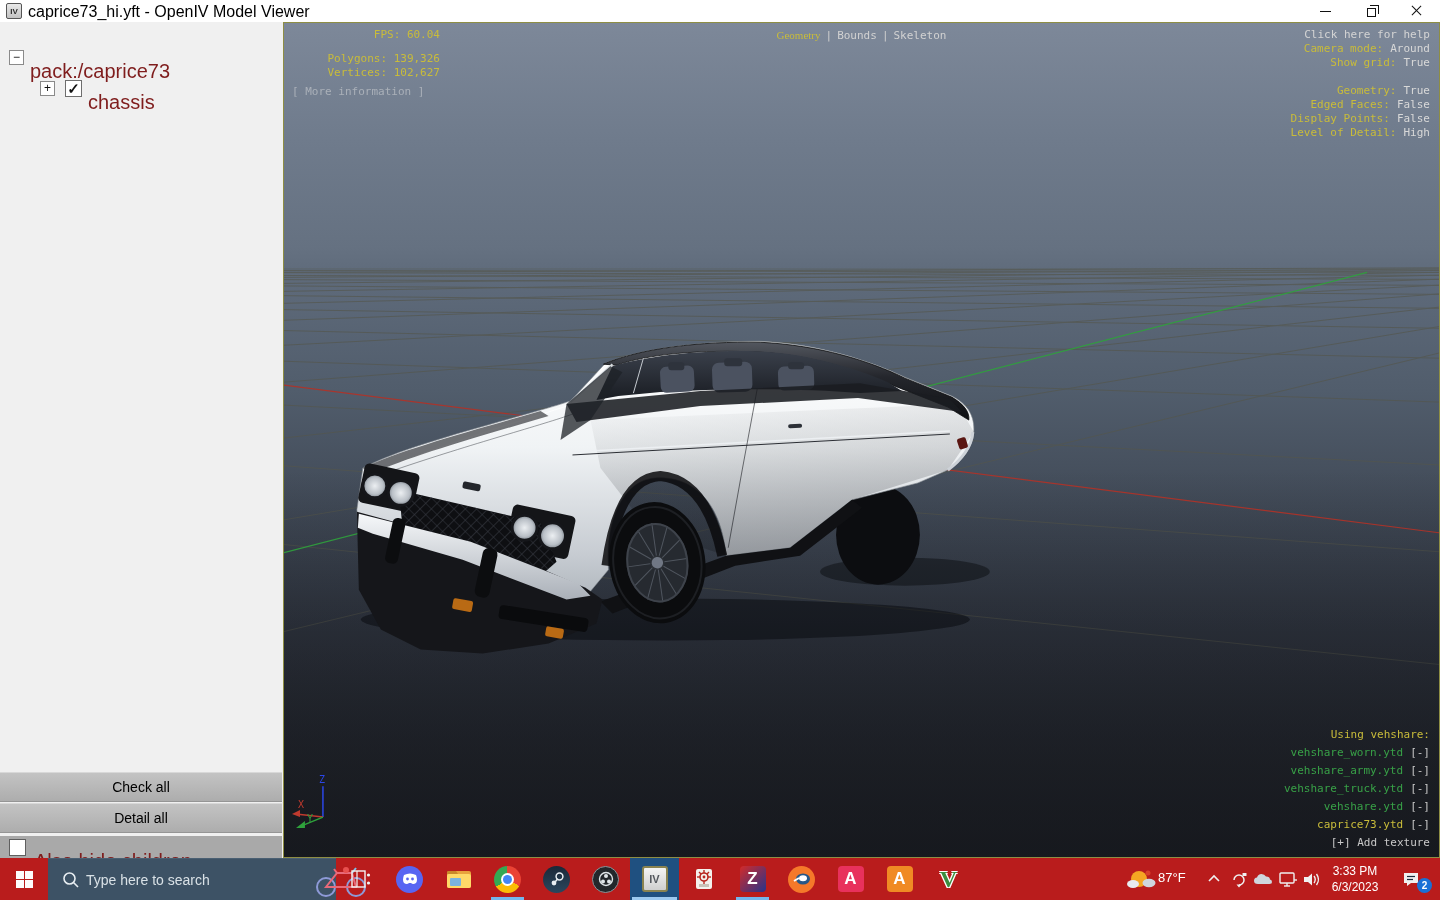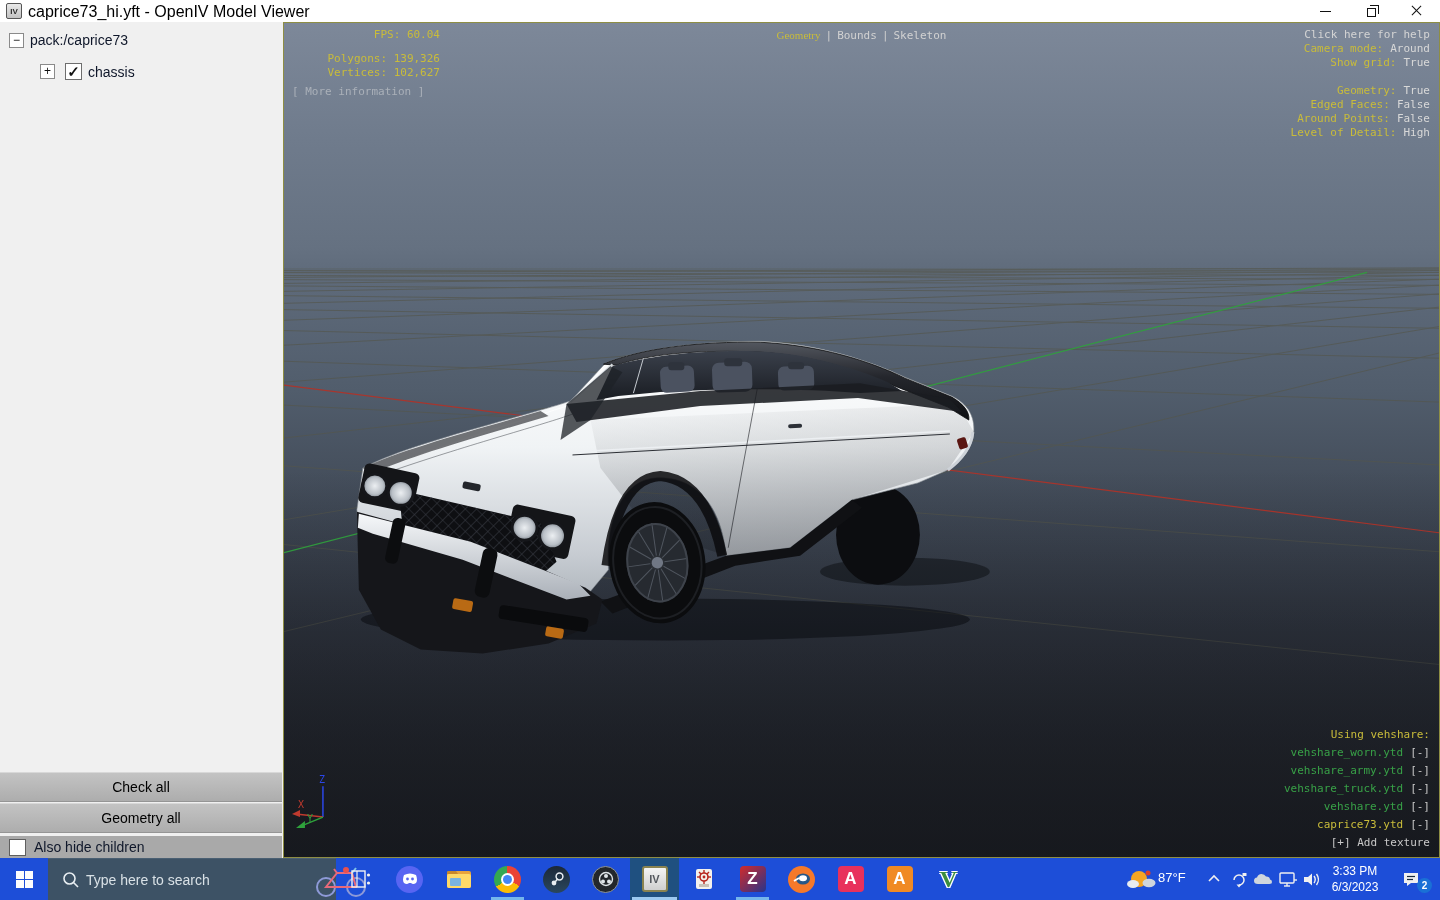--- a/index.html
+++ b/index.html
@@ -28,21 +28,21 @@
   
   #sidebar { position:absolute; left:0; top:22px; width:283px; height:836px; background:#f0f0f0; }
   .tree-row { position:absolute; display:flex; align-items:center; }
   .expander { width:15px; height:15px; background:#fff; border:1px solid #8a8a8a;
     display:flex; align-items:center; justify-content:center; font:12px "Liberation Sans",sans-serif; color:#111; }
   .expander.minus::before { content:"\2212"; margin-top:-1px; }
   .expander.plus::before { content:"+"; margin-top:-1px; }
   .cbx { width:17px; height:17px; background:#fff; border:1px solid #6e6e6e;
     display:flex; align-items:center; justify-content:center; }
   .cbx.checked::before { content:"\2713"; font-weight:bold; font-size:15px; color:#111; }
-  .tree-label { margin-left:6px; font-size:14px; color:#0f172a; }
+  .tree-label { margin-left:6px; font-size:20px; color:#7f1d1d;margin-top:28px; }
   .side-btn { position:absolute; left:0; width:282px; height:30px;
     background:linear-gradient(#c3c3c3,#adadad);
     border-top:1px solid #d8d8d8; border-bottom:1px solid #959595;
     display:flex; align-items:center; justify-content:center; font-size:14px; color:#000; cursor:default; }
   #also-hide-row { position:absolute; left:0; top:814px; width:282px; height:22px; background:#a9a9a9;
     display:flex; align-items:center; }
   #also-hide-row .cbx { margin-left:9px; width:17px; height:17px; border-color:#5f5f5f; }
   #also-hide-row .tree-label { margin-left:8px; }
 
   
@@ -72,21 +72,21 @@
   #help-settings { position:absolute; right:9px; top:5px; text-align:right; line-height:14px; }
   #help-settings .help { color:#d4d4d4; }
   .set-row .sv { margin-left:7px; }
   .set-row.gap { margin-top:14px; }
 
   #textures { position:absolute; right:9px; bottom:5px; text-align:right; line-height:18px; }
   .tex-rm { color:#c9c9c9; margin-left:7px; }
   .tex-add { color:#c9c9c9; }
 
   
-  #taskbar { position:absolute; left:0; top:858px; width:1440px; height:42px; background:#1d4ed8; }
+  #taskbar { position:absolute; left:0; top:858px; width:1440px; height:42px; background:#b91c1c; }
   #start-btn { position:absolute; left:0; top:0; width:48px; height:42px;
     display:flex; align-items:center; justify-content:center; }
   .win-logo { position:relative; width:17px; height:17px; }
   .win-logo i { position:absolute; width:8px; height:8px; background:#fdfdfd; }
   .win-logo i:nth-child(1){left:0;top:0;} .win-logo i:nth-child(2){right:0;top:0;}
   .win-logo i:nth-child(3){left:0;bottom:0;} .win-logo i:nth-child(4){right:0;bottom:0;}
   #search-box { position:absolute; left:48px; top:0; width:288px; height:42px; background:#3d5265;
     border-top:1px solid #4a5f72; }
   #search-box input { position:absolute; left:0; top:0; width:100%; height:100%;
     background:transparent; border:none; outline:none; color:#e6ebee;
@@ -147,21 +147,21 @@
     <span class="expander minus"></span>
     <span class="tree-label">pack:/caprice73</span>
   </div>
   <div class="tree-row" style="left:40px; top:41px;">
     <span class="expander plus"></span>
     <span class="cbx checked" style="margin-left:10px;"></span>
     <span class="tree-label">chassis</span>
   </div>
 
   <div class="side-btn" style="top:750px;">Check all</div>
-  <div class="side-btn" style="top:781px;">Geometry all</div>
+  <div class="side-btn" style="top:781px;">Detail all</div>
   <div id="also-hide-row">
     <span class="cbx"></span>
     <span class="tree-label">Also hide children</span>
   </div>
 </div>
 
 <div id="viewport">
 
   <svg id="scene" viewBox="283 22 1157 836" preserveAspectRatio="none">
     <defs>
@@ -352,21 +352,21 @@
   <div id="mode-tabs" class="mono">
     <span class="tab active">Geometry</span><span class="sep">|</span><span class="tab">Bounds</span><span class="sep">|</span><span class="tab">Skeleton</span>
   </div>
 
   <div id="help-settings" class="mono">
     <div class="help">Click here for help</div>
     <div class="set-row"><span class="ylw">Camera mode:</span><span class="sv val">Around</span></div>
     <div class="set-row"><span class="ylw">Show grid:</span><span class="sv val">True</span></div>
     <div class="set-row gap"><span class="ylw">Geometry:</span><span class="sv val">True</span></div>
     <div class="set-row"><span class="ylw">Edged Faces:</span><span class="sv val">False</span></div>
-    <div class="set-row"><span class="ylw">Around Points:</span><span class="sv val">False</span></div>
+    <div class="set-row"><span class="ylw">Display Points:</span><span class="sv val">False</span></div>
     <div class="set-row"><span class="ylw">Level of Detail:</span><span class="sv val">High</span></div>
   </div>
 
   <div id="textures" class="mono">
     <div class="ylw">Using vehshare:</div>
     <div><span class="grn">vehshare_worn.ytd</span><span class="tex-rm">[-]</span></div>
     <div><span class="grn">vehshare_army.ytd</span><span class="tex-rm">[-]</span></div>
     <div><span class="grn">vehshare_truck.ytd</span><span class="tex-rm">[-]</span></div>
     <div><span class="grn">vehshare.ytd</span><span class="tex-rm">[-]</span></div>
     <div><span class="ylw">caprice73.ytd</span><span class="tex-rm">[-]</span></div>

